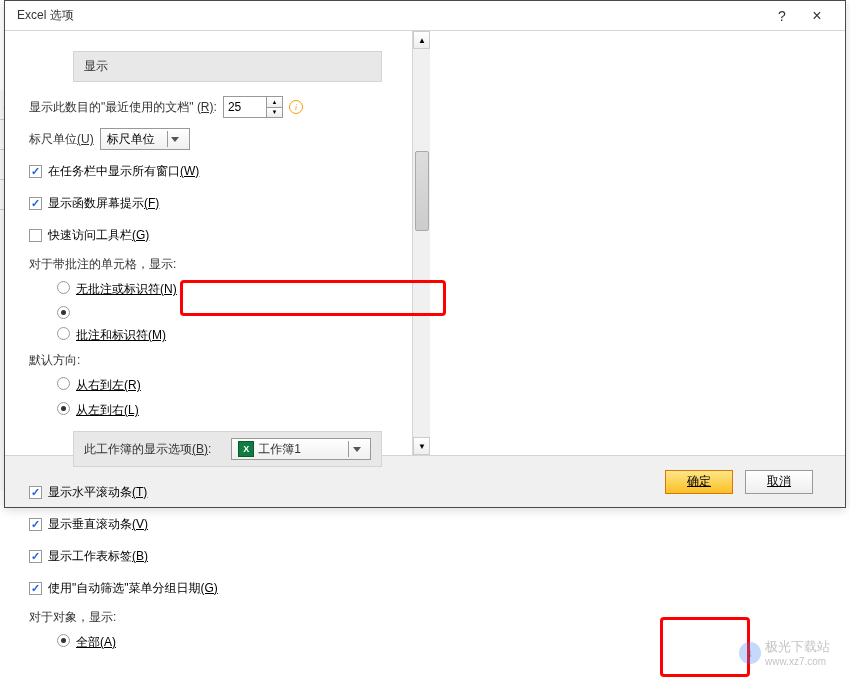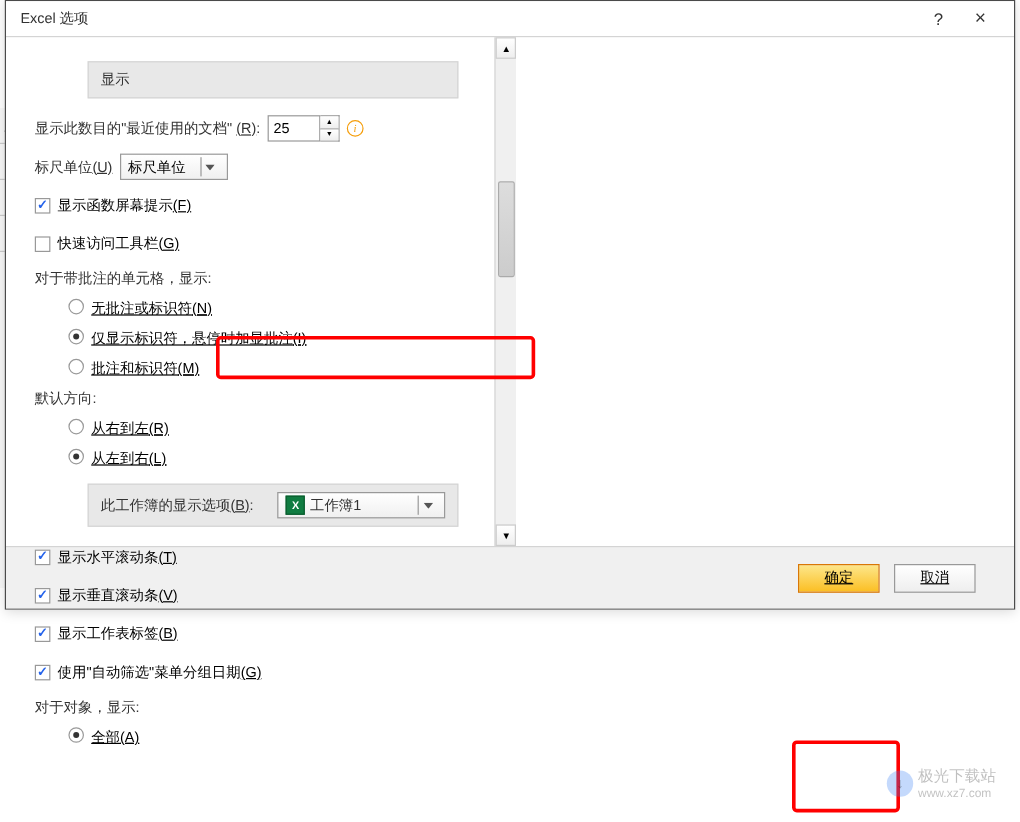--- a/index.html
+++ b/index.html
@@ -113,35 +113,38 @@
           <span class="select-arrow">
                   <svg viewBox="0 0 8 5">
                     <path d="M0 0 L4 5 L8 0 Z" fill="#555"></path>
                   </svg>
                 </span>
         </div>
       </div>
 
       <div class="option-row">
         <span class="checkbox checked"></span>
+        <span><span>在任务栏中显示所有窗口</span><span class="underline">(W)</span></span>
+      </div>
+      <div class="option-row">
+        <span class="checkbox checked"></span>
         <span><span>显示函数屏幕提示</span><span class="underline">(F)</span></span>
       </div>
       <div class="option-row">
         <span class="checkbox"></span>
         <span><span>快速访问工具栏</span><span class="underline">(G)</span></span>
       </div>
 
       <div class="radio-group-label">对于带批注的单元格，显示:</div>
       <div class="radio-row">
         <span class="radio"></span>
         <span><span>无批注或标识符</span><span class="underline">(N)</span></span>
       </div>
       <div class="radio-row">
         <span class="radio checked"></span>
-        <span><span>仅显示标识符，悬停时加显批注</span><span class="underline">(I)</span></span>
       </div>
       <div class="radio-row">
         <span class="radio"></span>
         <span><span>批注和标识符</span><span class="underline">(M)</span></span>
       </div>
 
       <div class="radio-group-label">默认方向:</div>
       <div class="radio-row">
         <span class="radio"></span>
         <span><span>从右到左</span><span class="underline">(R)</span></span>

